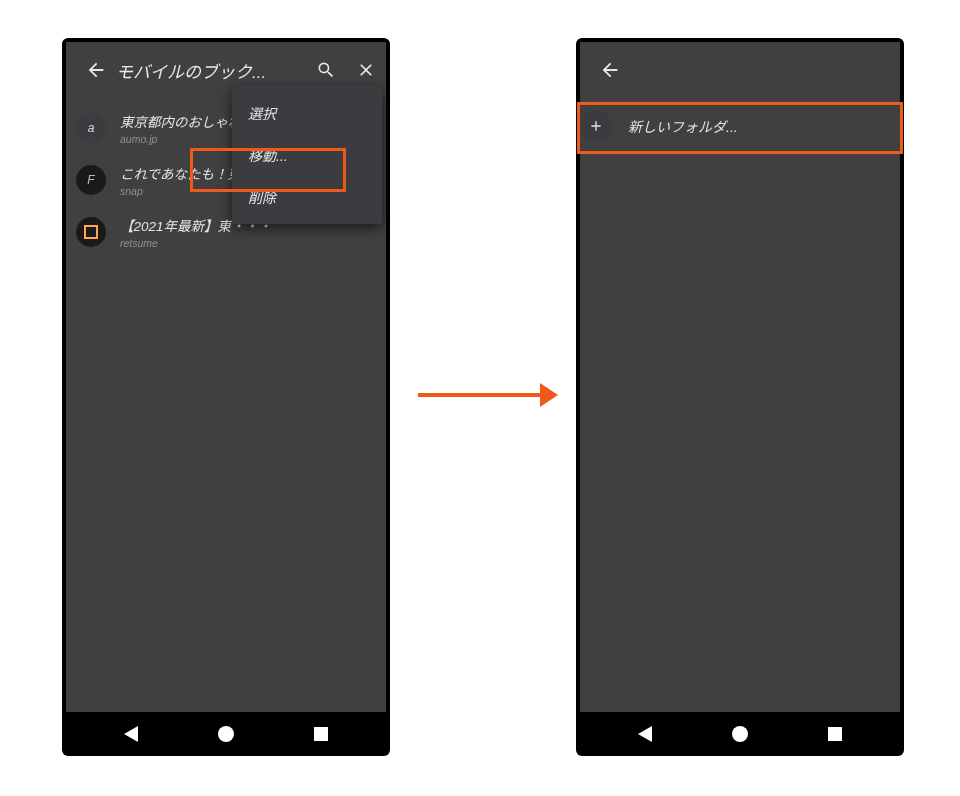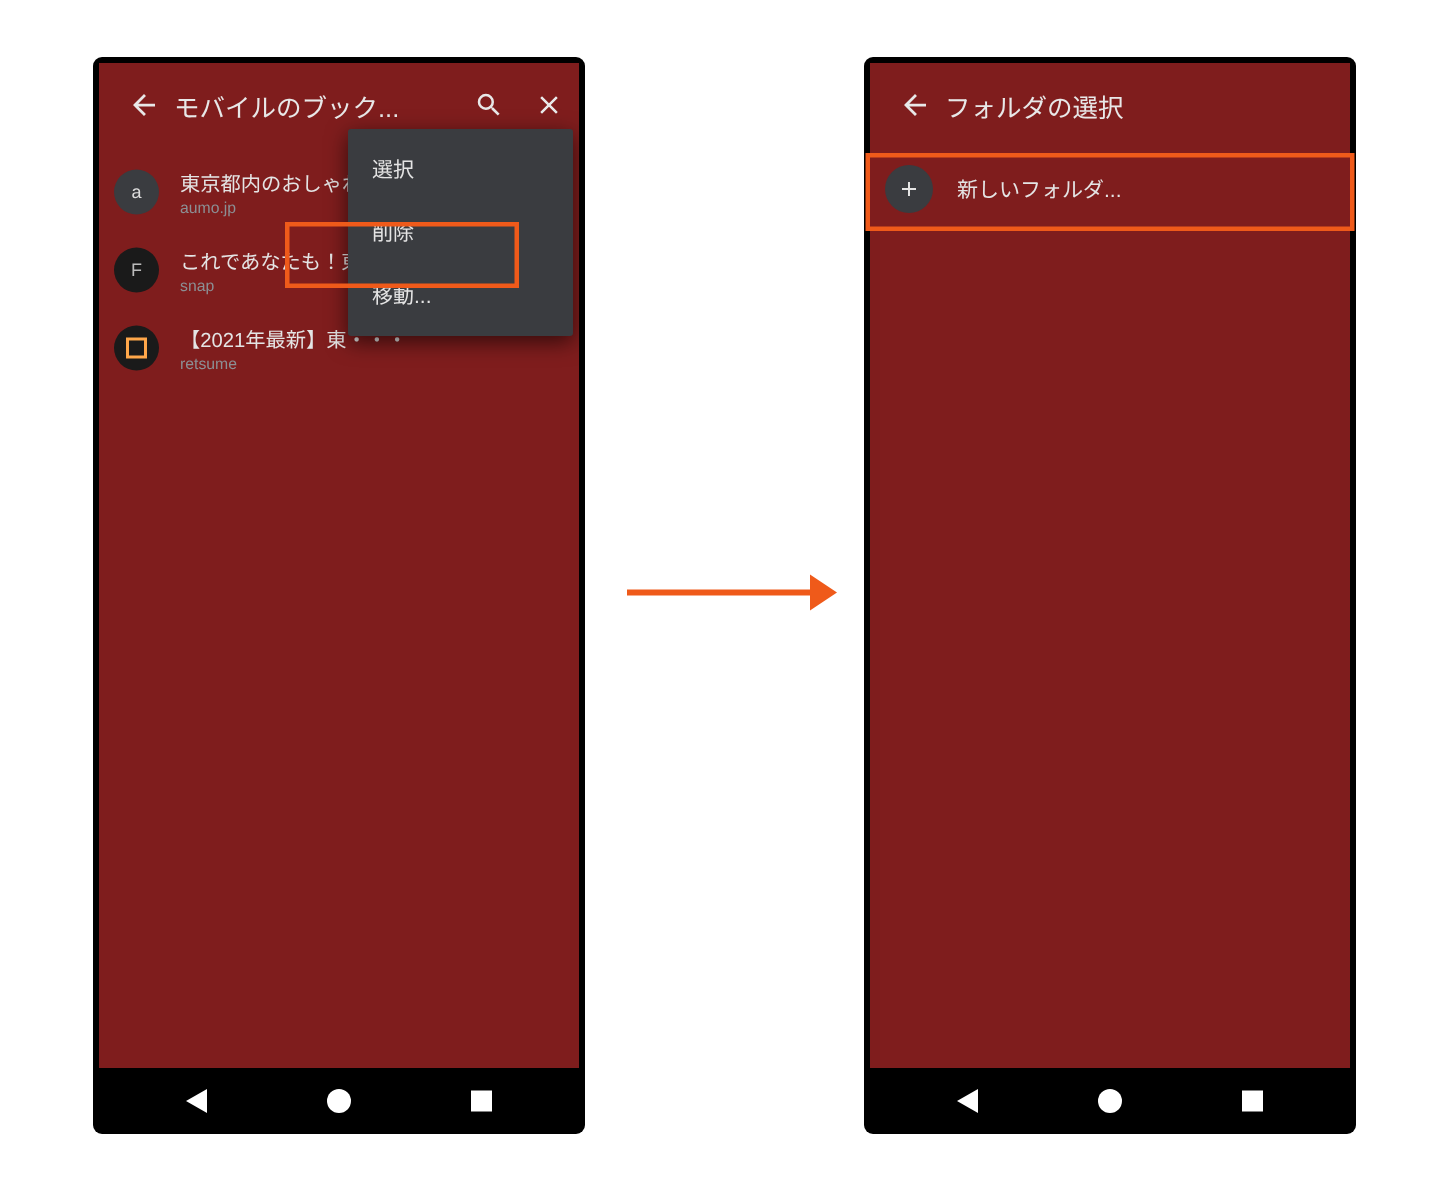--- a/index.html
+++ b/index.html
@@ -23,21 +23,22 @@
     background: #000;
     border-radius: 6px;
     overflow: hidden;
   }
   .phone.left { left: 62px; top: 38px; }
   .phone.right { left: 576px; top: 38px; }
 
   .screen {
     position: absolute;
     left: 4px; right: 4px; top: 4px; bottom: 44px;
-    background: #7f1d1d;
+    background: #404040;
+    font-style: italic;
   }
 
   
   .navbar {
     position: absolute;
     left: 0; right: 0; bottom: 0;
     height: 44px;
     display: flex;
     justify-content: center;
     align-items: center;
@@ -122,21 +123,20 @@
     color: #e4e4e4;
     font-size: 14px;
     cursor: pointer;
   }
 
   
   .select-row {
     display: flex;
     align-items: center;
     height: 56px;
-    padding-left: 10px;
     color: #e4e4e4;
     font-size: 14px;
     cursor: pointer;
   }
   .select-row .lead {
     width: 32px; height: 32px; border-radius: 50%;
     background: #3a3c40;
     display: flex; align-items: center; justify-content: center;
     margin-right: 16px;
     flex: 0 0 32px;
@@ -224,41 +224,40 @@
             </div>
           <div class="txt">
             <div class="ttl">【2021年最新】東・・・</div>
             <div class="subtle">retsume</div>
           </div>
         </div>
       </div>
 
       <div class="menu">
         <div class="menu-item">選択</div>
+        <div class="menu-item">移動...</div>
         <div class="menu-item">削除</div>
-        <div class="menu-item">移動...</div>
       </div>
     </div>
 
     <div class="navbar">
       <div class="nav-tri"></div>
       <div class="nav-circ"></div>
       <div class="nav-sq"></div>
     </div>
   </div>
 
   <div class="phone right">
     <div class="screen">
       <div class="appbar">
         <div class="icon-btn">
           <svg width="22" height="22" viewBox="0 0 24 24">
               <path d="M20 11H7.83l5.59-5.59L12 4l-8 8 8 8 1.41-1.41L7.83 13H20z" fill="#e8e8e8"></path>
             </svg>
         </div>
-        <div class="title">フォルダの選択</div>
       </div>
 
       <div class="select-row">
         <div class="lead">
           <svg width="16" height="16" viewBox="0 0 24 24">
               <path d="M19 13h-6v6h-2v-6H5v-2h6V5h2v6h6v2z" fill="#e4e4e4"></path>
             </svg>
         </div>
         <div class="label">新しいフォルダ...</div>
       </div>

